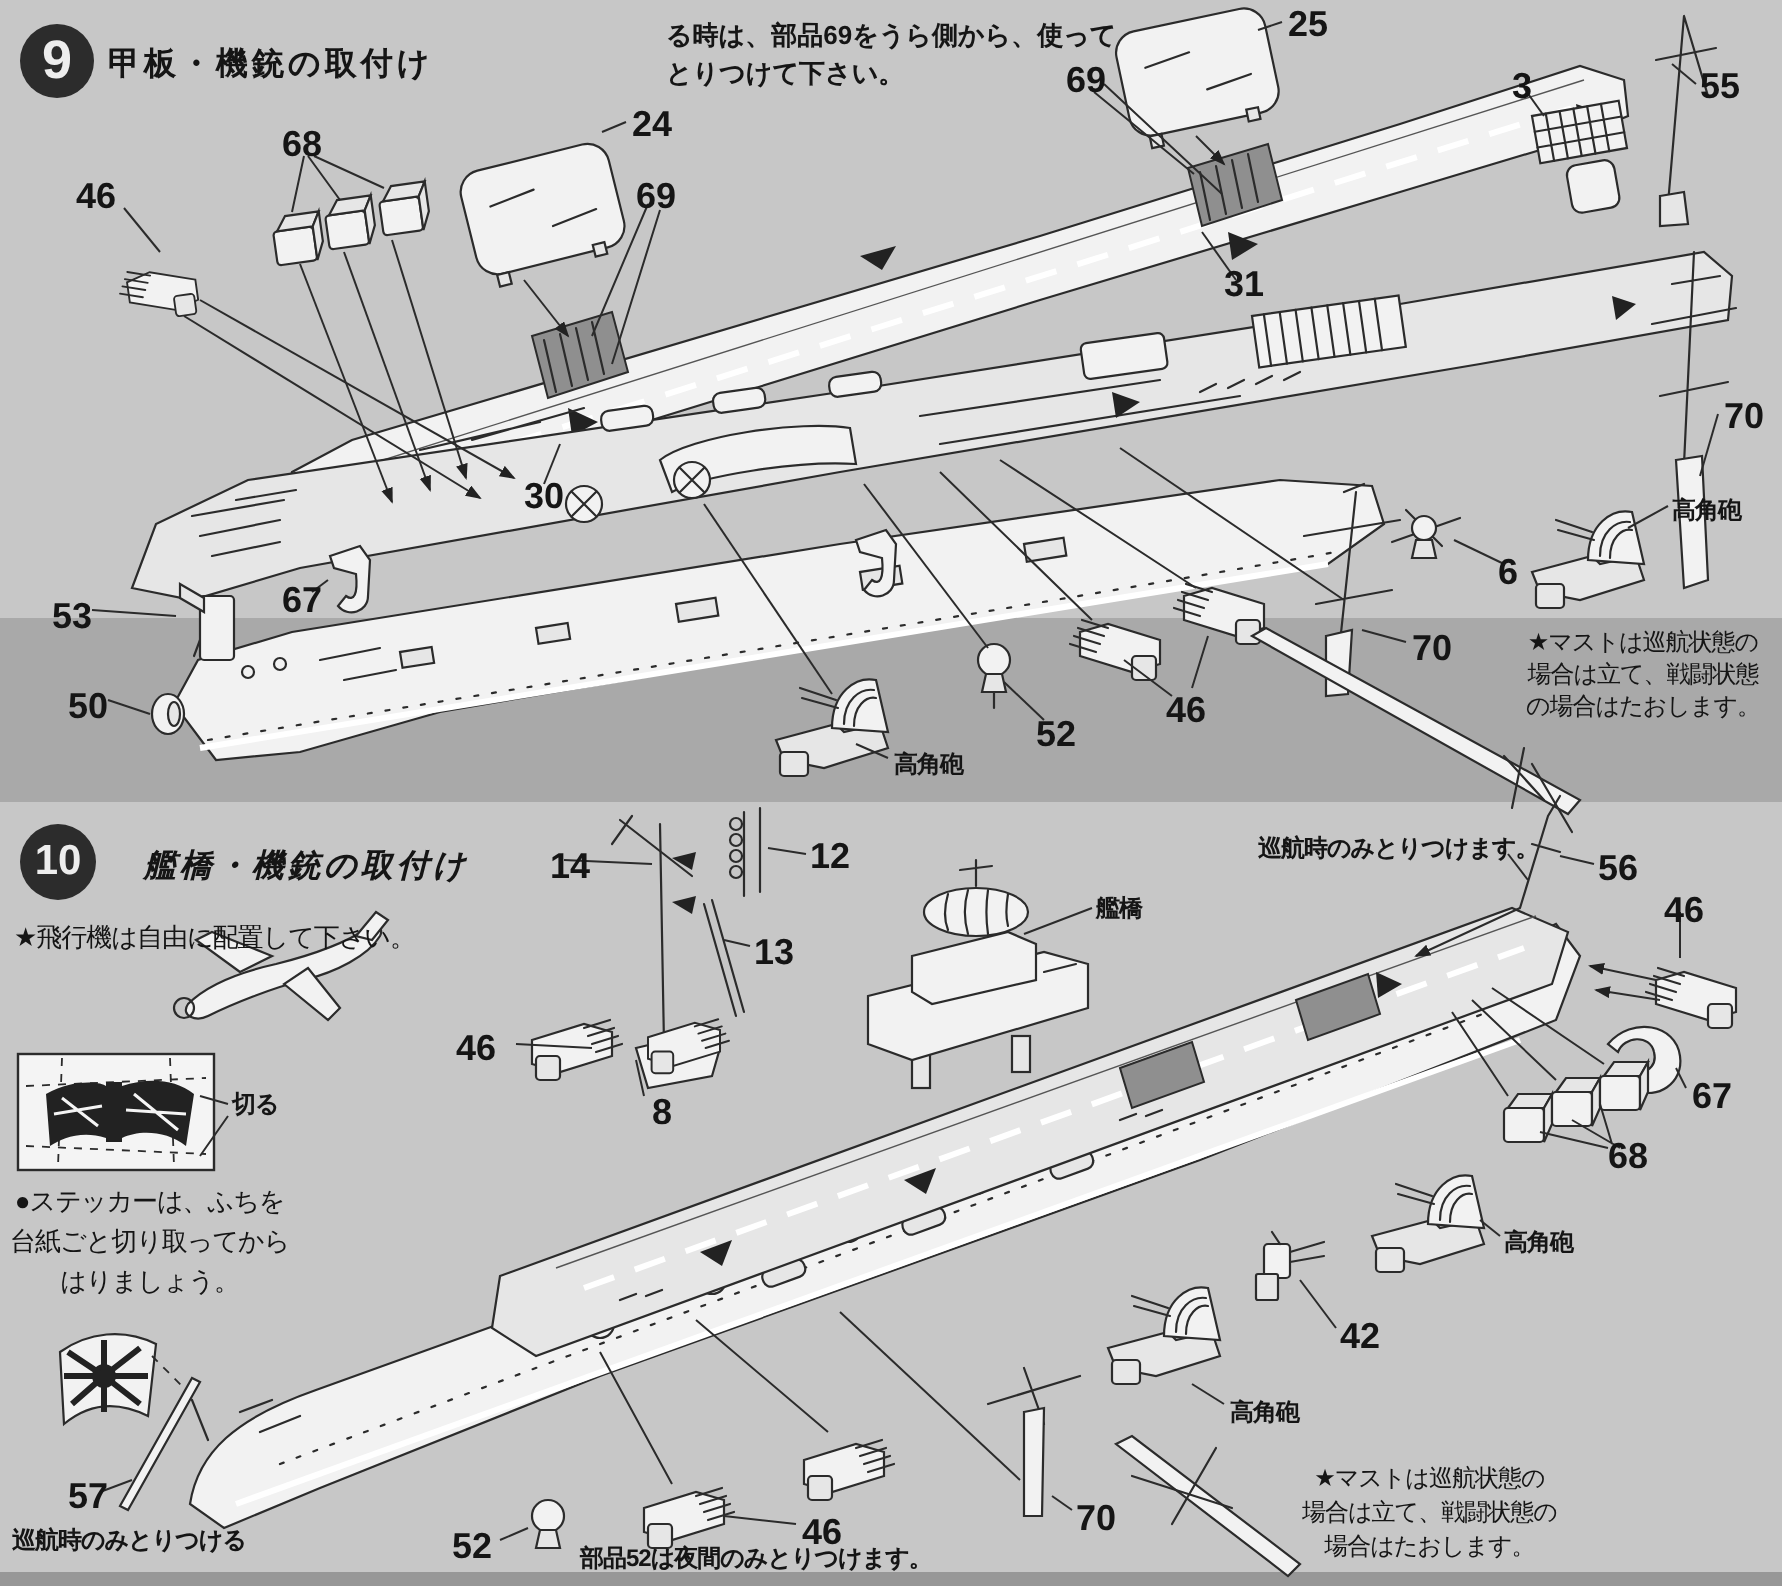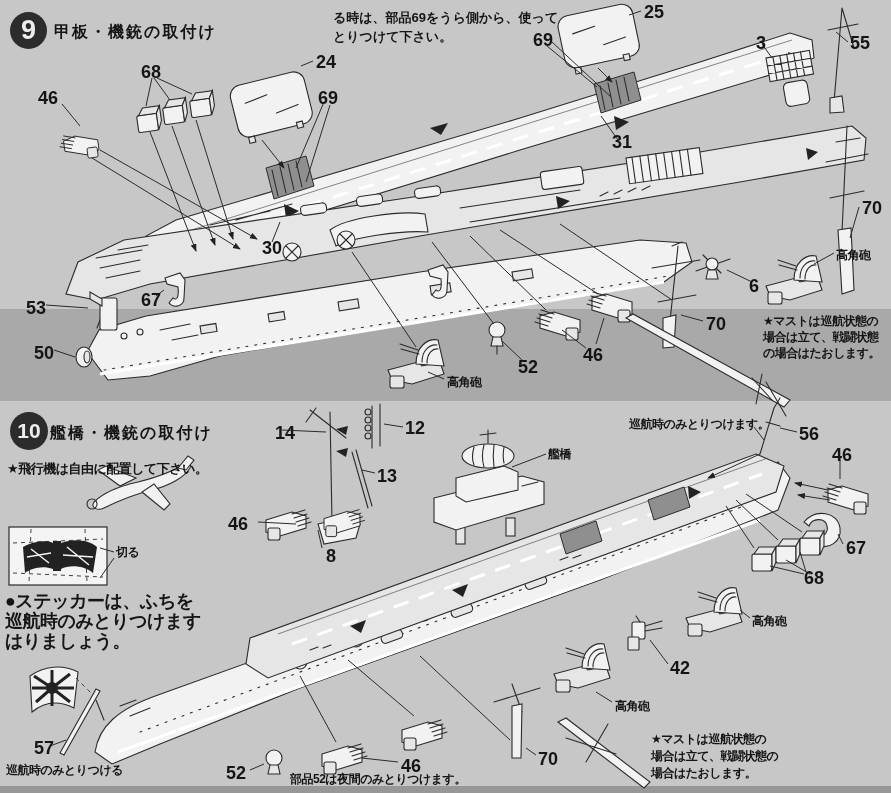--- a/index.html
+++ b/index.html
@@ -7,21 +7,21 @@
          font-family:"Liberation Sans","DejaVu Sans",sans-serif;color:#151515;}
   .band{position:absolute;left:0;width:891px;}
   .band1{top:309px;height:92px;background:#a9a9a9;}
   .band2{top:786px;height:7px;background:#979797;}
   .step-circle{position:absolute;border-radius:50%;background:#2c2c2c;color:#ededed;
                display:flex;align-items:center;justify-content:center;font-weight:bold;z-index:4;}
   #c9{left:10px;top:12px;width:37px;height:37px;font-size:27px;}
   #c10{left:10px;top:412px;width:38px;height:38px;font-size:21px;}
   .step-title{position:absolute;font-size:16px;font-weight:bold;letter-spacing:2px;z-index:4;}
   .note{position:absolute;font-size:13px;font-weight:bold;letter-spacing:0px;line-height:19px;z-index:4;}
-  .note-sm{position:absolute;font-size:12px;font-weight:bold;letter-spacing:-0.5px;line-height:16px;z-index:4;}
+  .note-sm{position:absolute;font-size:12px;font-weight:normal;letter-spacing:-0.5px;line-height:16px;z-index:4;text-align:center;}
   .callout{position:absolute;white-space:nowrap;z-index:5;text-align:right;}
   .callout-num{font-size:18px;font-weight:bold;letter-spacing:0px;}
   .callout-jp{font-size:12px;font-weight:bold;letter-spacing:-0.5px;}
   svg{position:absolute;left:0;top:0;z-index:2;}
   .s{stroke:#2b2b2b;stroke-width:1.1;fill:none;stroke-linecap:round;}
   .f{stroke:#2b2b2b;stroke-width:1.1;fill:#e6e6e6;}
   .fw{stroke:#2b2b2b;stroke-width:1.1;fill:#f2f2f2;}
   .hole{stroke:#2b2b2b;stroke-width:1;fill:#8f8f8f;}
   .dk{fill:#222;stroke:none;}
   .ld{stroke:#2b2b2b;stroke-width:1;fill:none;}
@@ -377,27 +377,27 @@
 
   <div class="note-sm" style="left:763px;top:313px;">
     <div>★マストは巡航状態の</div>
     <div>場合は立て、戦闘状態</div>
     <div>の場合はたおします。</div>
   </div>
 
   <div class="step-circle" id="c10">
     <span>10</span>
   </div>
-  <div class="step-title" style="left:50px;top:423px;">艦橋・機銃の取付け</div>
+  <div class="step-title" style="left:72px;top:423px;font-style:italic;">艦橋・機銃の取付け</div>
 
   <div class="note-sm" style="left:7px;top:461px;font-size:13px;">★飛行機は自由に配置して下さい。</div>
 
-  <div class="note-sm" style="left:5px;top:591px;font-size:18px;line-height:20px;">
+  <div class="note-sm" style="left:5px;top:591px;font-size:13px;line-height:20px;">
     <div>●ステッカーは、ふちを</div>
-    <div>巡航時のみとりつけます</div>
+    <div>台紙ごと切り取ってから</div>
     <div>はりましょう。</div>
   </div>
 
   <div class="note-sm" style="left:651px;top:731px;line-height:17px;">
     <div>★マストは巡航状態の</div>
     <div>場合は立て、戦闘状態の</div>
     <div>場合はたおします。</div>
   </div>
 
   <div id="callouts">

